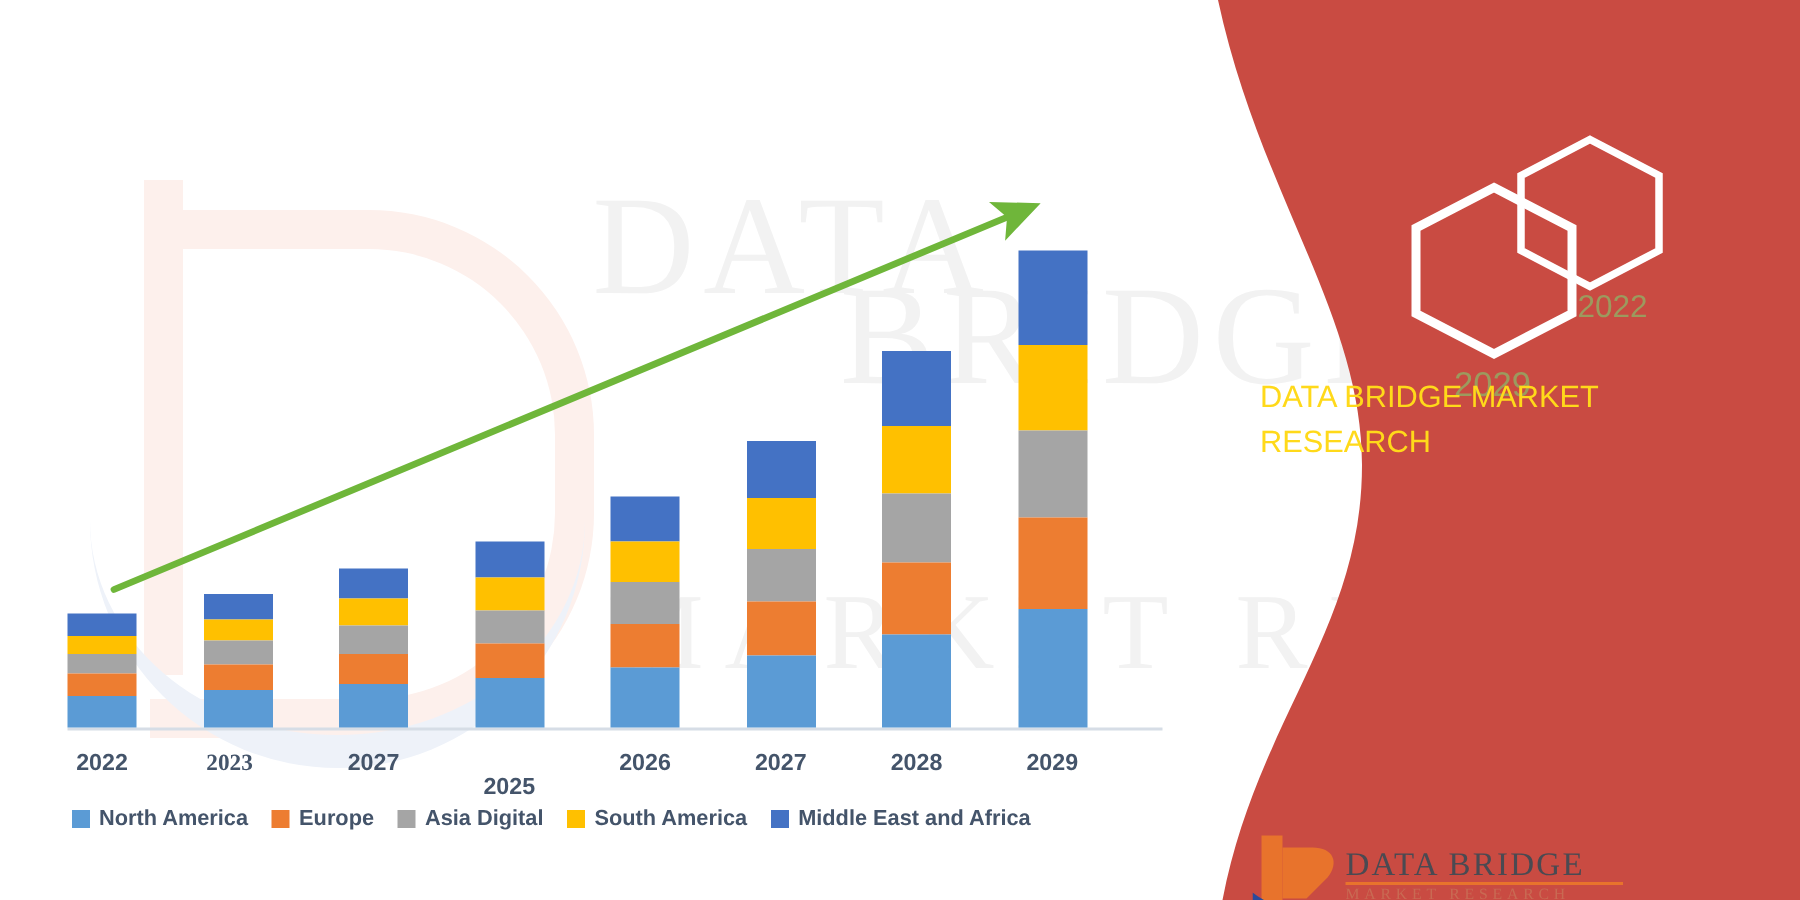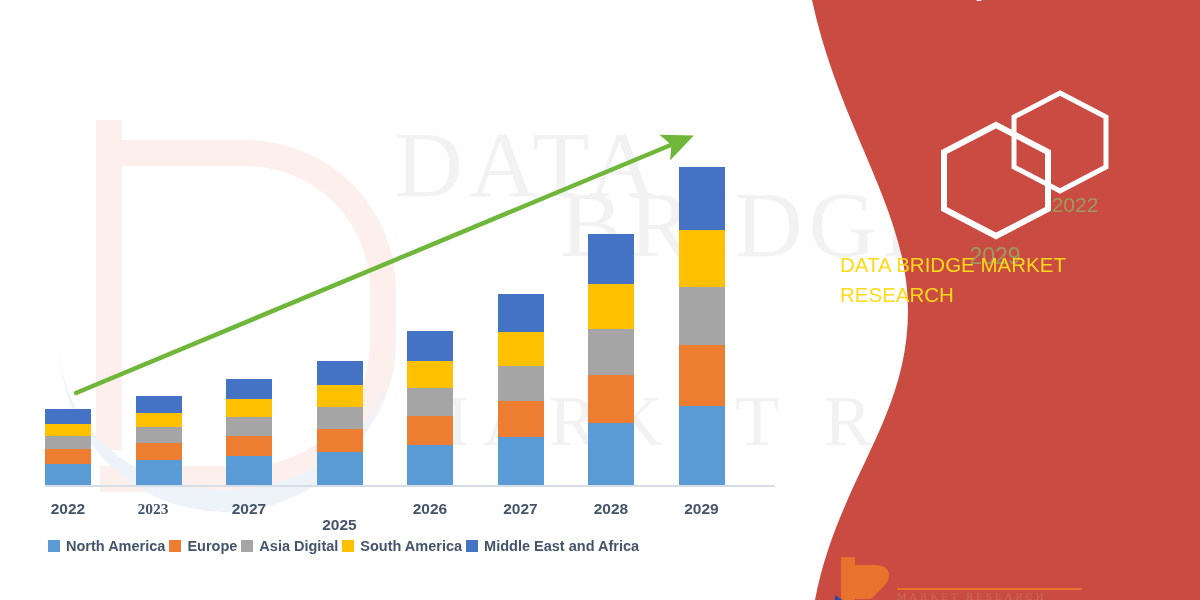--- a/index.html
+++ b/index.html
@@ -44,21 +44,21 @@
     position:absolute;top:500px;width:90px;text-align:center;
     font-size:15.5px;font-weight:bold;color:#44546a;
   }
 
   
   .arrow-svg{position:absolute;left:0;top:0;width:790px;height:600px;pointer-events:none;}
 
   
   .legend{
     position:absolute;left:48px;top:538px;width:740px;
-    display:flex;align-items:center;justify-content:flex-start;gap:4px;
+    display:flex;align-items:center;justify-content:flex-start;gap:16px;
   }
   .legend-item{display:flex;align-items:center;gap:6px;}
   .legend-swatch{width:12px;height:12px;display:inline-block;}
   .legend-label{font-size:14.5px;font-weight:bold;color:#44546a;white-space:nowrap;}
 
   
   .panel{position:absolute;left:780px;top:0;width:420px;height:600px;}
   .panel-svg{position:absolute;left:0;top:0;width:420px;height:600px;}
   .panel-content{position:absolute;left:0;top:0;width:420px;height:600px;}
   .panel-title{
@@ -225,18 +225,19 @@
       </div>
 
       <div class="brand">DATA BRIDGE MARKET RESEARCH</div>
 
       <div class="logo">
         <svg viewBox="0 0 60 55" width="60" height="55">
           <path d="M6,2 L20,2 L20,50 L6,50 Z" fill="#E8732C"></path>
           <path d="M20,10 L40,10 C54,10 58,20 50,30 L36,44 L20,44 Z" fill="#E8732C"></path>
           <path d="M0,40 C18,54 44,56 60,46 L60,55 L0,55 Z" fill="#2B4A9B"></path>
         </svg>
+        <div class="logo-text">DATA BRIDGE</div>
         <div class="logo-rule"></div>
         <div class="logo-sub">MARKET RESEARCH</div>
       </div>
     </div>
   </div>
 </div>
 
 </body></html>

